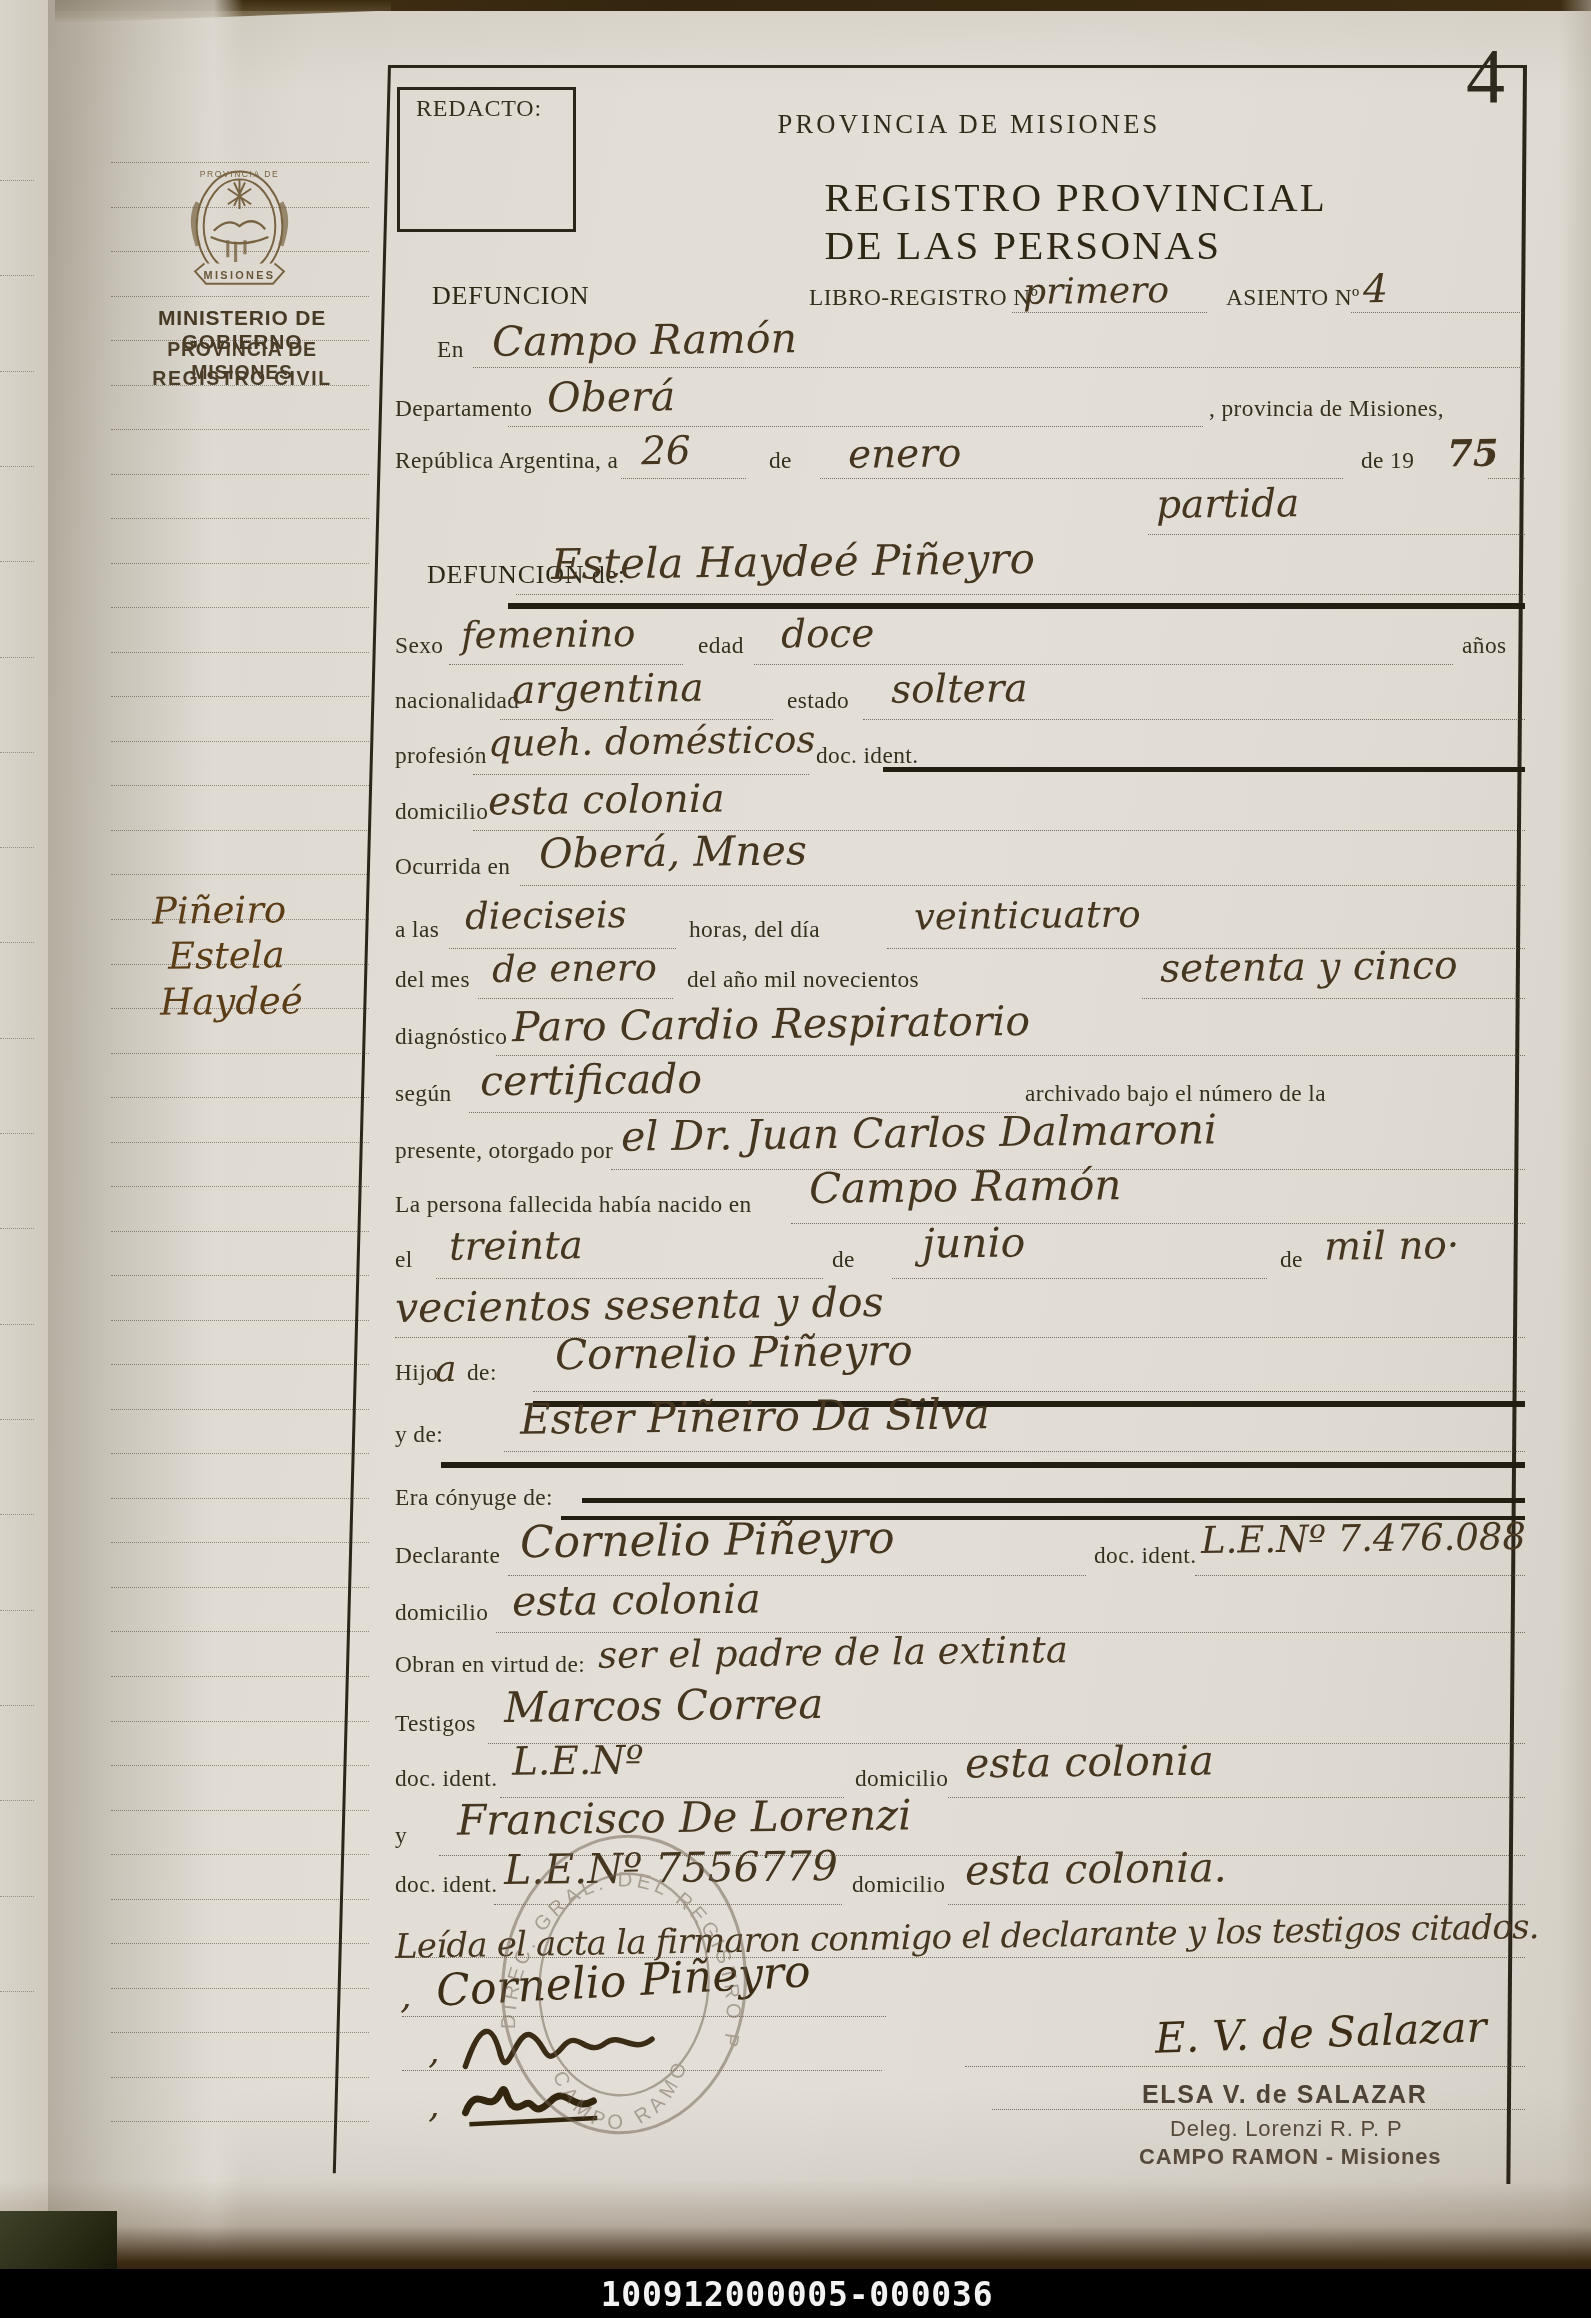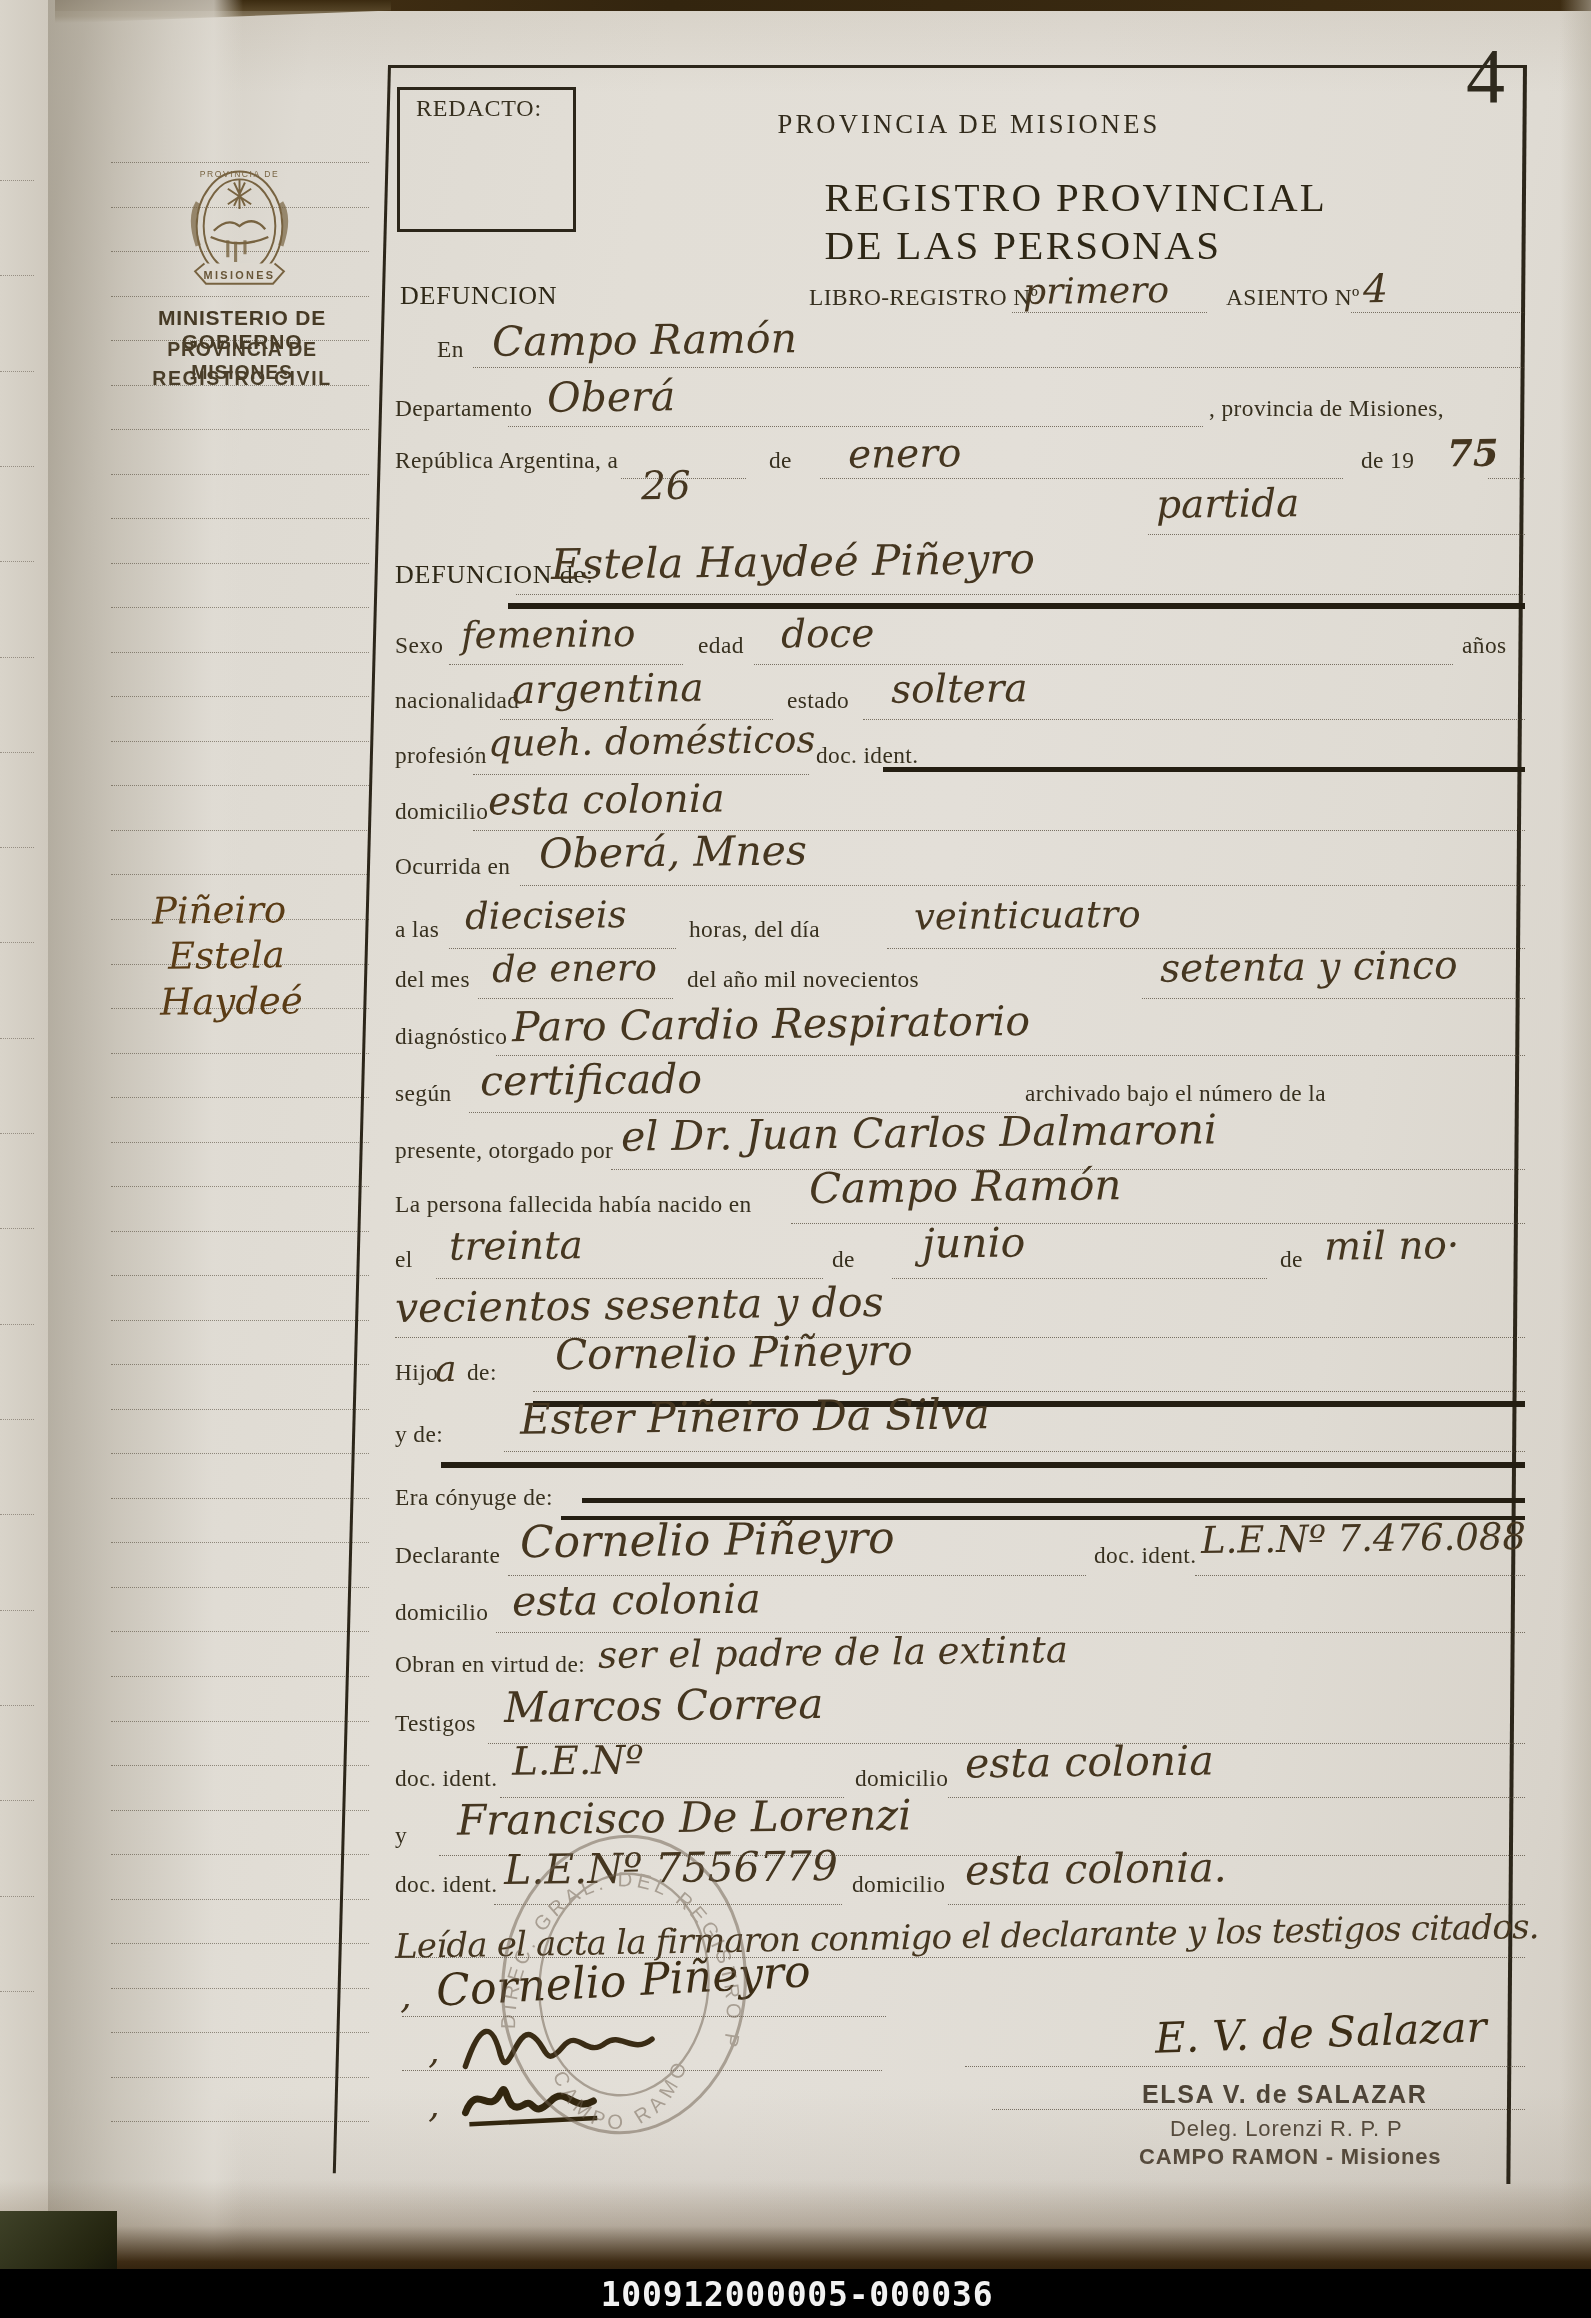--- a/index.html
+++ b/index.html
@@ -5,21 +5,21 @@
   html,body{margin:0;padding:0;background:#111;}
   #doc{
     position:relative;width:1591px;height:2319px;overflow:hidden;
     background:
       linear-gradient(180deg, rgba(120,100,70,0.10) 0%, rgba(0,0,0,0) 4%, rgba(0,0,0,0) 90%, rgba(60,40,20,0.12) 97%),
       linear-gradient(100deg, #c9c3b8 0%, #b5aea1 4.5%, #d3cec4 9%, #dedad2 16%, #e2ded6 34%, #e3dfd8 55%, #dfdbd3 78%, #d8d3ca 93%, #d2ccc2 100%);
     font-family:"Liberation Serif", serif;color:#332c20;
   }
   .abs{position:absolute;}
   .pl{position:absolute;font-family:"Liberation Serif",serif;font-size:23.4px;color:#37301f;white-space:nowrap;letter-spacing:0.4px;}
-  .pl-big{position:absolute;font-family:"Liberation Serif",serif;font-size:26px;color:#2e2817;white-space:nowrap;letter-spacing:0.8px;}
+  .pl-big{position:absolute;font-family:"Liberation Serif",serif;font-size:26px;color:#2e2817;white-space:nowrap;letter-spacing:0.8px;margin-left:32px;}
   .hw{position:absolute;font-family:"DejaVu Serif",serif;font-style:italic;color:#453620;white-space:nowrap;transform:rotate(-0.7deg);}
   .hw-brown{color:#5a3c16;}
   .dot{position:absolute;height:0;border-bottom:1.6px dotted rgba(75,65,50,0.7);}
   .heavy{position:absolute;background:#241e12;}
   .mline{position:absolute;left:0;width:100%;height:0;border-bottom:1.6px dotted rgba(75,65,50,0.55);}
   .sline{position:absolute;left:0;width:100%;height:0;border-bottom:1.6px dotted rgba(75,65,50,0.45);}
   .sans{font-family:Liberation Sans, sans-serif;}
   svg{position:absolute;}
 </style>
 </head>
@@ -153,21 +153,21 @@
   <div class="pl" style="left:437px;top:336px;">En</div>
   <div class="hw" style="left:492px;top:316px;font-size:41px;">Campo Ramón</div>
   <div class="dot" style="left:473px;top:367px;width:1051px;"></div>
 
   <div class="pl" style="left:395px;top:395px;">Departamento</div>
   <div class="hw" style="left:547px;top:373px;font-size:41px;">Oberá</div>
   <div class="dot" style="left:508px;top:426px;width:695px;"></div>
   <div class="pl" style="left:1209px;top:395px;">, provincia de Misiones,</div>
 
   <div class="pl" style="left:395px;top:447px;">República Argentina, a</div>
-  <div class="hw" style="left:641px;top:428px;font-size:39px;margin-top:35px;">26</div>
+  <div class="hw" style="left:641px;top:428px;font-size:39px;">26</div>
   <div class="dot" style="left:621px;top:478px;width:125px;"></div>
   <div class="pl" style="left:769px;top:447px;">de</div>
   <div class="hw" style="left:848px;top:431px;font-size:39px;">enero</div>
   <div class="dot" style="left:820px;top:478px;width:523px;"></div>
   <div class="pl" style="left:1361px;top:447px;">de 19</div>
   <div class="hw" style="left:1447px;top:431px;font-size:37px;font-weight:bold;">75</div>
   <div class="dot" style="left:1488px;top:478px;width:37px;"></div>
 
   <div class="hw" style="left:1156px;top:481px;font-size:39px;">partida</div>
   <div class="dot" style="left:1148px;top:534px;width:377px;"></div>

